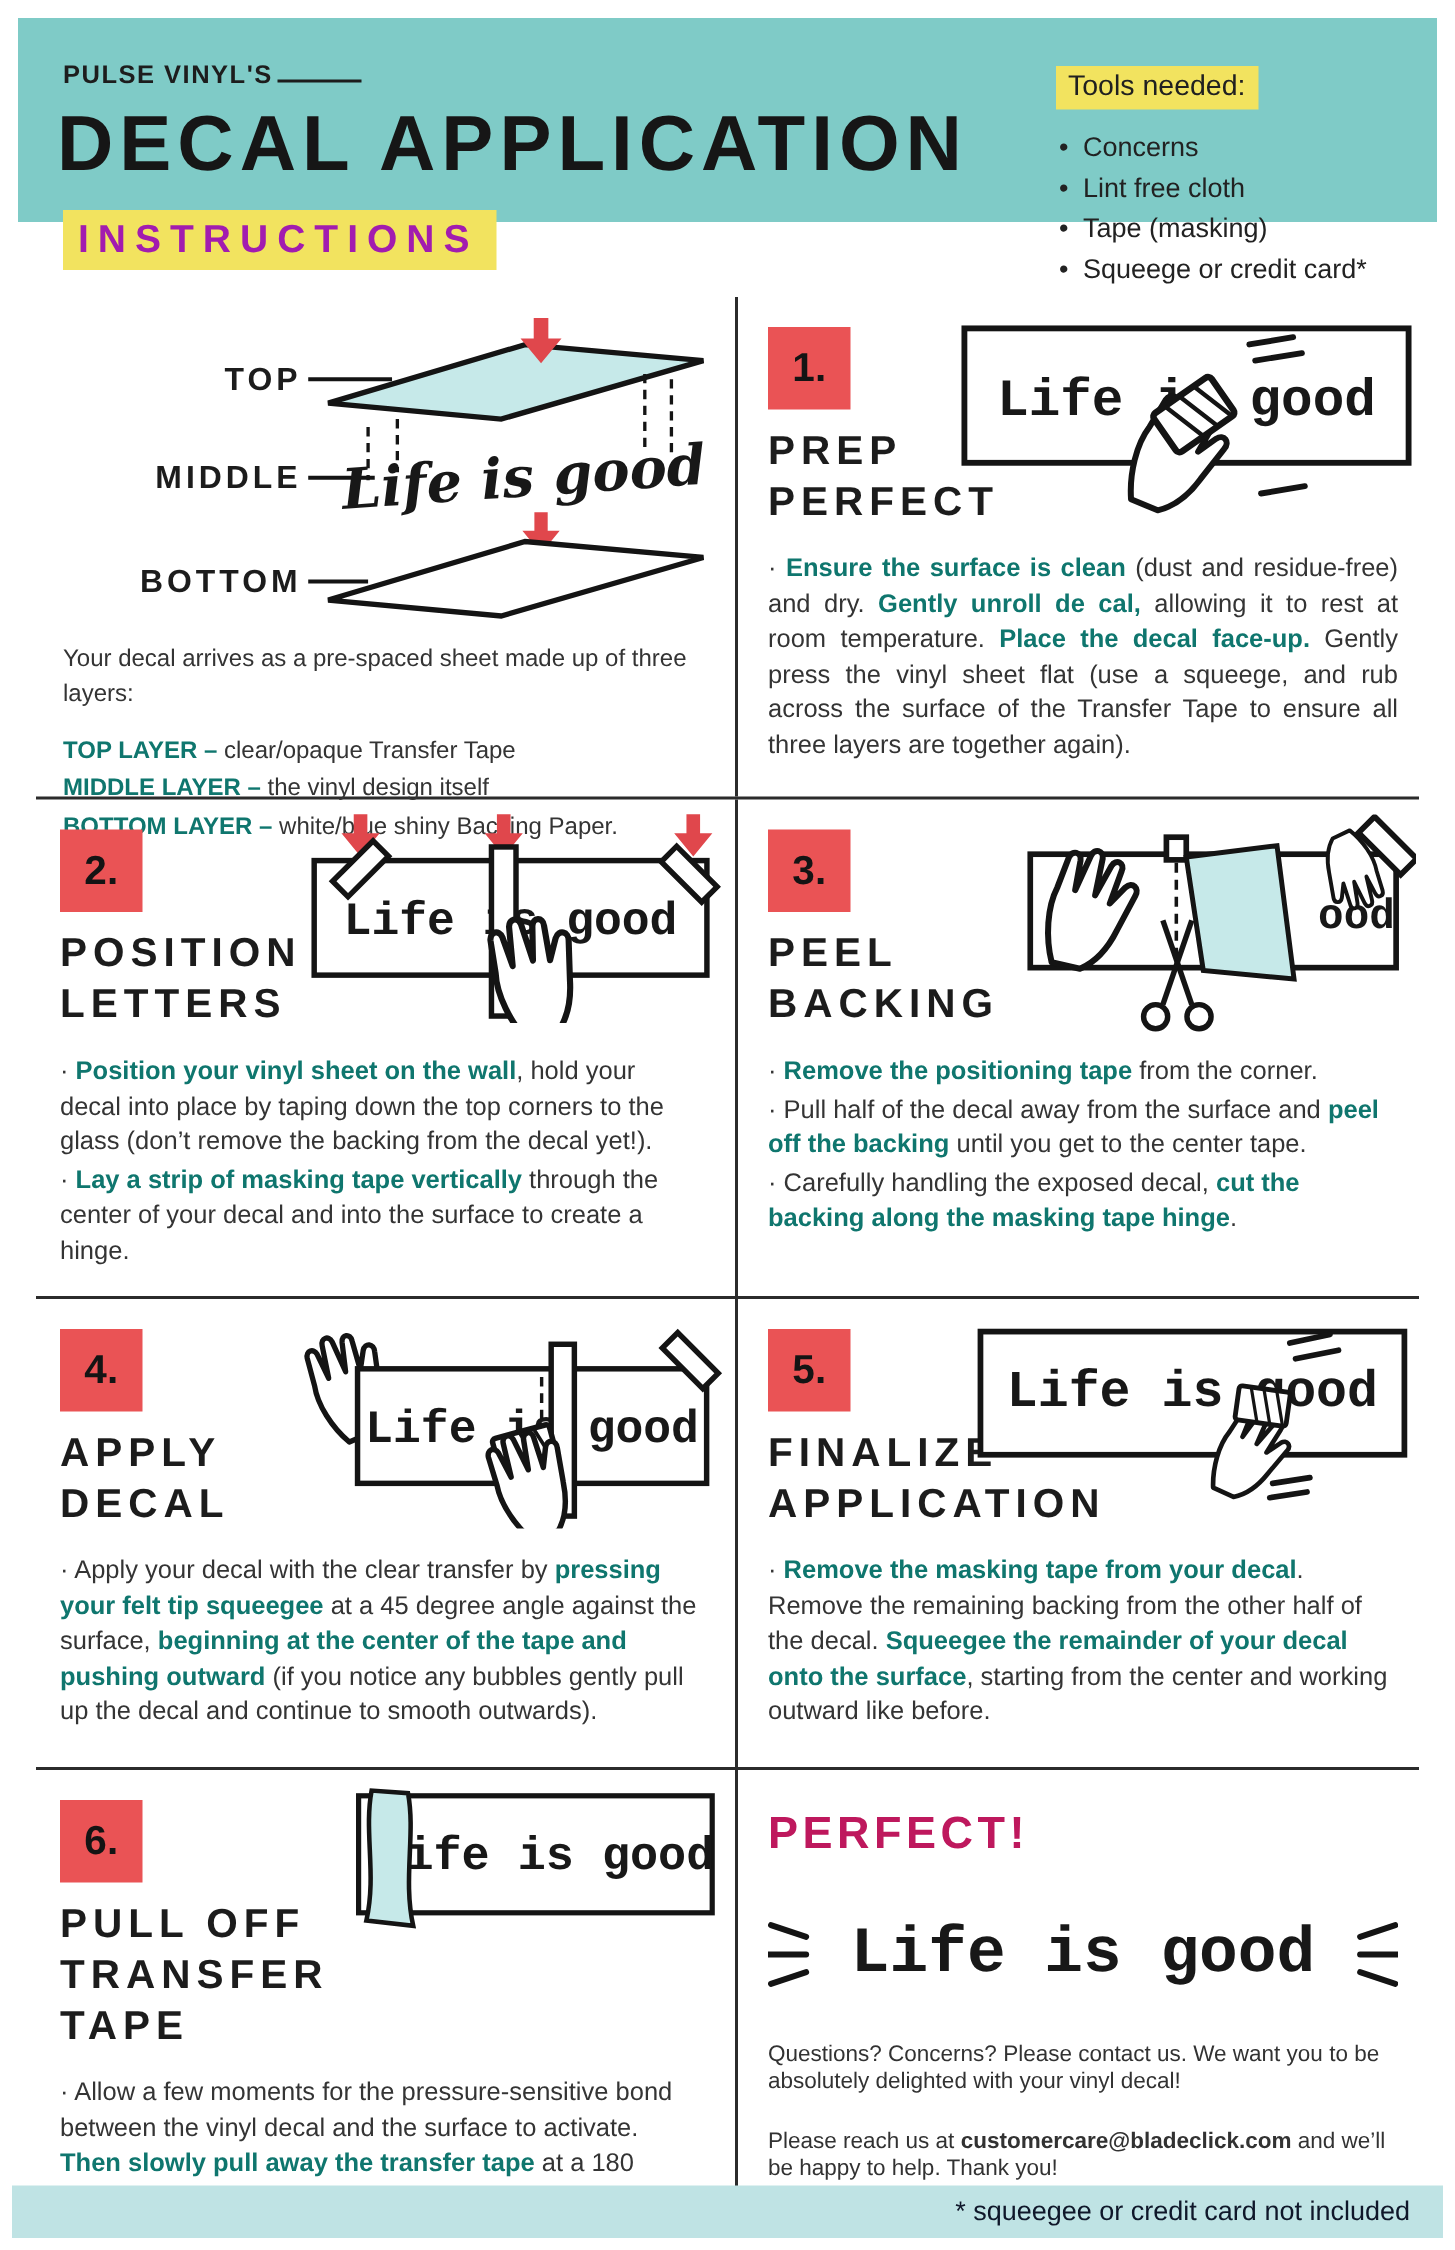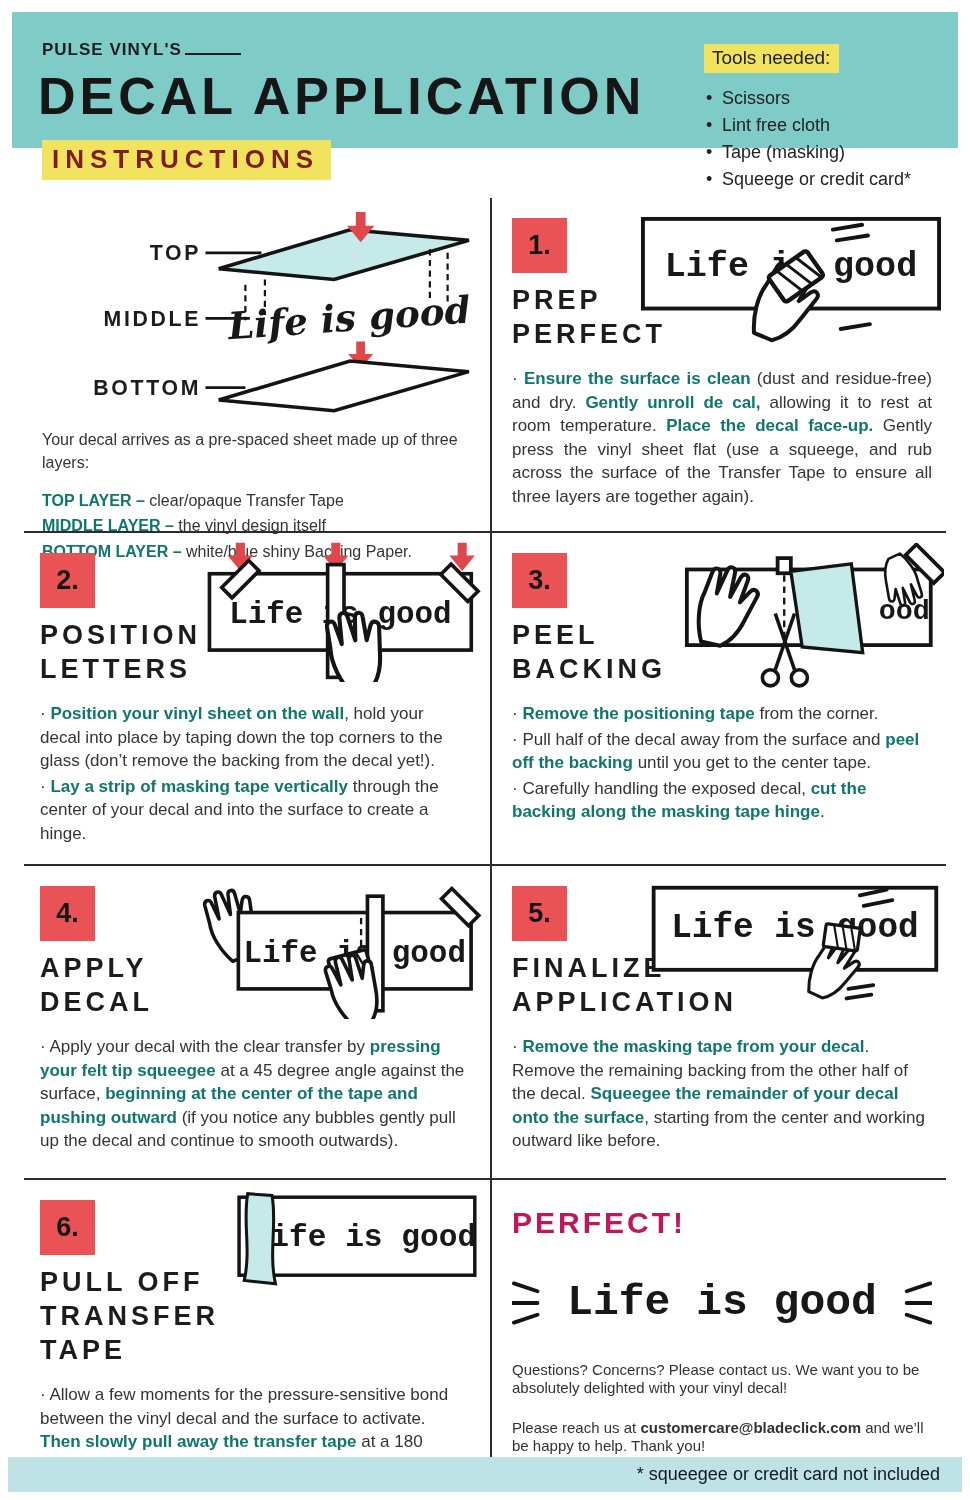--- a/index.html
+++ b/index.html
@@ -10,21 +10,21 @@
   html,body{background:#fff}
   .page{position:relative;width:970px;height:1500px;background:#fff;overflow:hidden;
         font-family:"Liberation Sans",sans-serif;color:#323232}
 
   
   .header{position:absolute;left:12px;top:12px;right:12px;height:136px;background:var(--teal-header)}
   .brand{position:absolute;left:30px;top:28px;font-size:17px;font-weight:700;letter-spacing:1px;color:var(--ink)}
   .brand-rule{display:inline-block;width:56px;border-bottom:2px solid var(--ink);vertical-align:baseline;margin-left:3px}
   .main-title{position:absolute;left:26px;top:54px;font-size:52px;font-weight:800;letter-spacing:4px;color:#161616;white-space:nowrap}
   .subtitle{position:absolute;left:30px;top:128px;background:var(--yellow);padding:4px 12px 5px 10px;
-            font-size:26px;font-weight:700;letter-spacing:6px;color:#7f1d1d}
+            font-size:26px;font-weight:700;letter-spacing:6px;color:#a21caf}
   .tools{position:absolute;left:692px;top:32px;width:262px}
   .tools-title{display:inline-block;background:var(--yellow);padding:3px 9px 4px 8px;font-size:19px;color:#202020}
   .tools ul{list-style:none;margin-top:12px}
   .tools li{font-size:18px;line-height:27px;color:#222;padding-left:18px;position:relative}
   .tools li::before{content:"•";position:absolute;left:2px;font-size:18px}
 
   
   .main{position:absolute;left:24px;right:24px;top:198px}
   .row{display:flex}
   .row + .row{border-top:2px solid #2b2b2b}
@@ -113,21 +113,21 @@
 
 <div class="page">
 
   <header class="header">
     <div class="brand"><span>PULSE VINYL'S</span><span class="brand-rule"></span></div>
     <h1 class="main-title">DECAL APPLICATION</h1>
     <div class="subtitle">INSTRUCTIONS</div>
     <div class="tools">
       <span class="tools-title">Tools needed:</span>
       <ul>
-        <li>Scissors</li>
+        <li>Concerns</li>
         <li>Lint free cloth</li>
         <li>Tape (masking)</li>
         <li>Squeege or credit card*</li>
       </ul>
     </div>
   </header>
 
   <div class="main">
 
     <div class="row r1">

